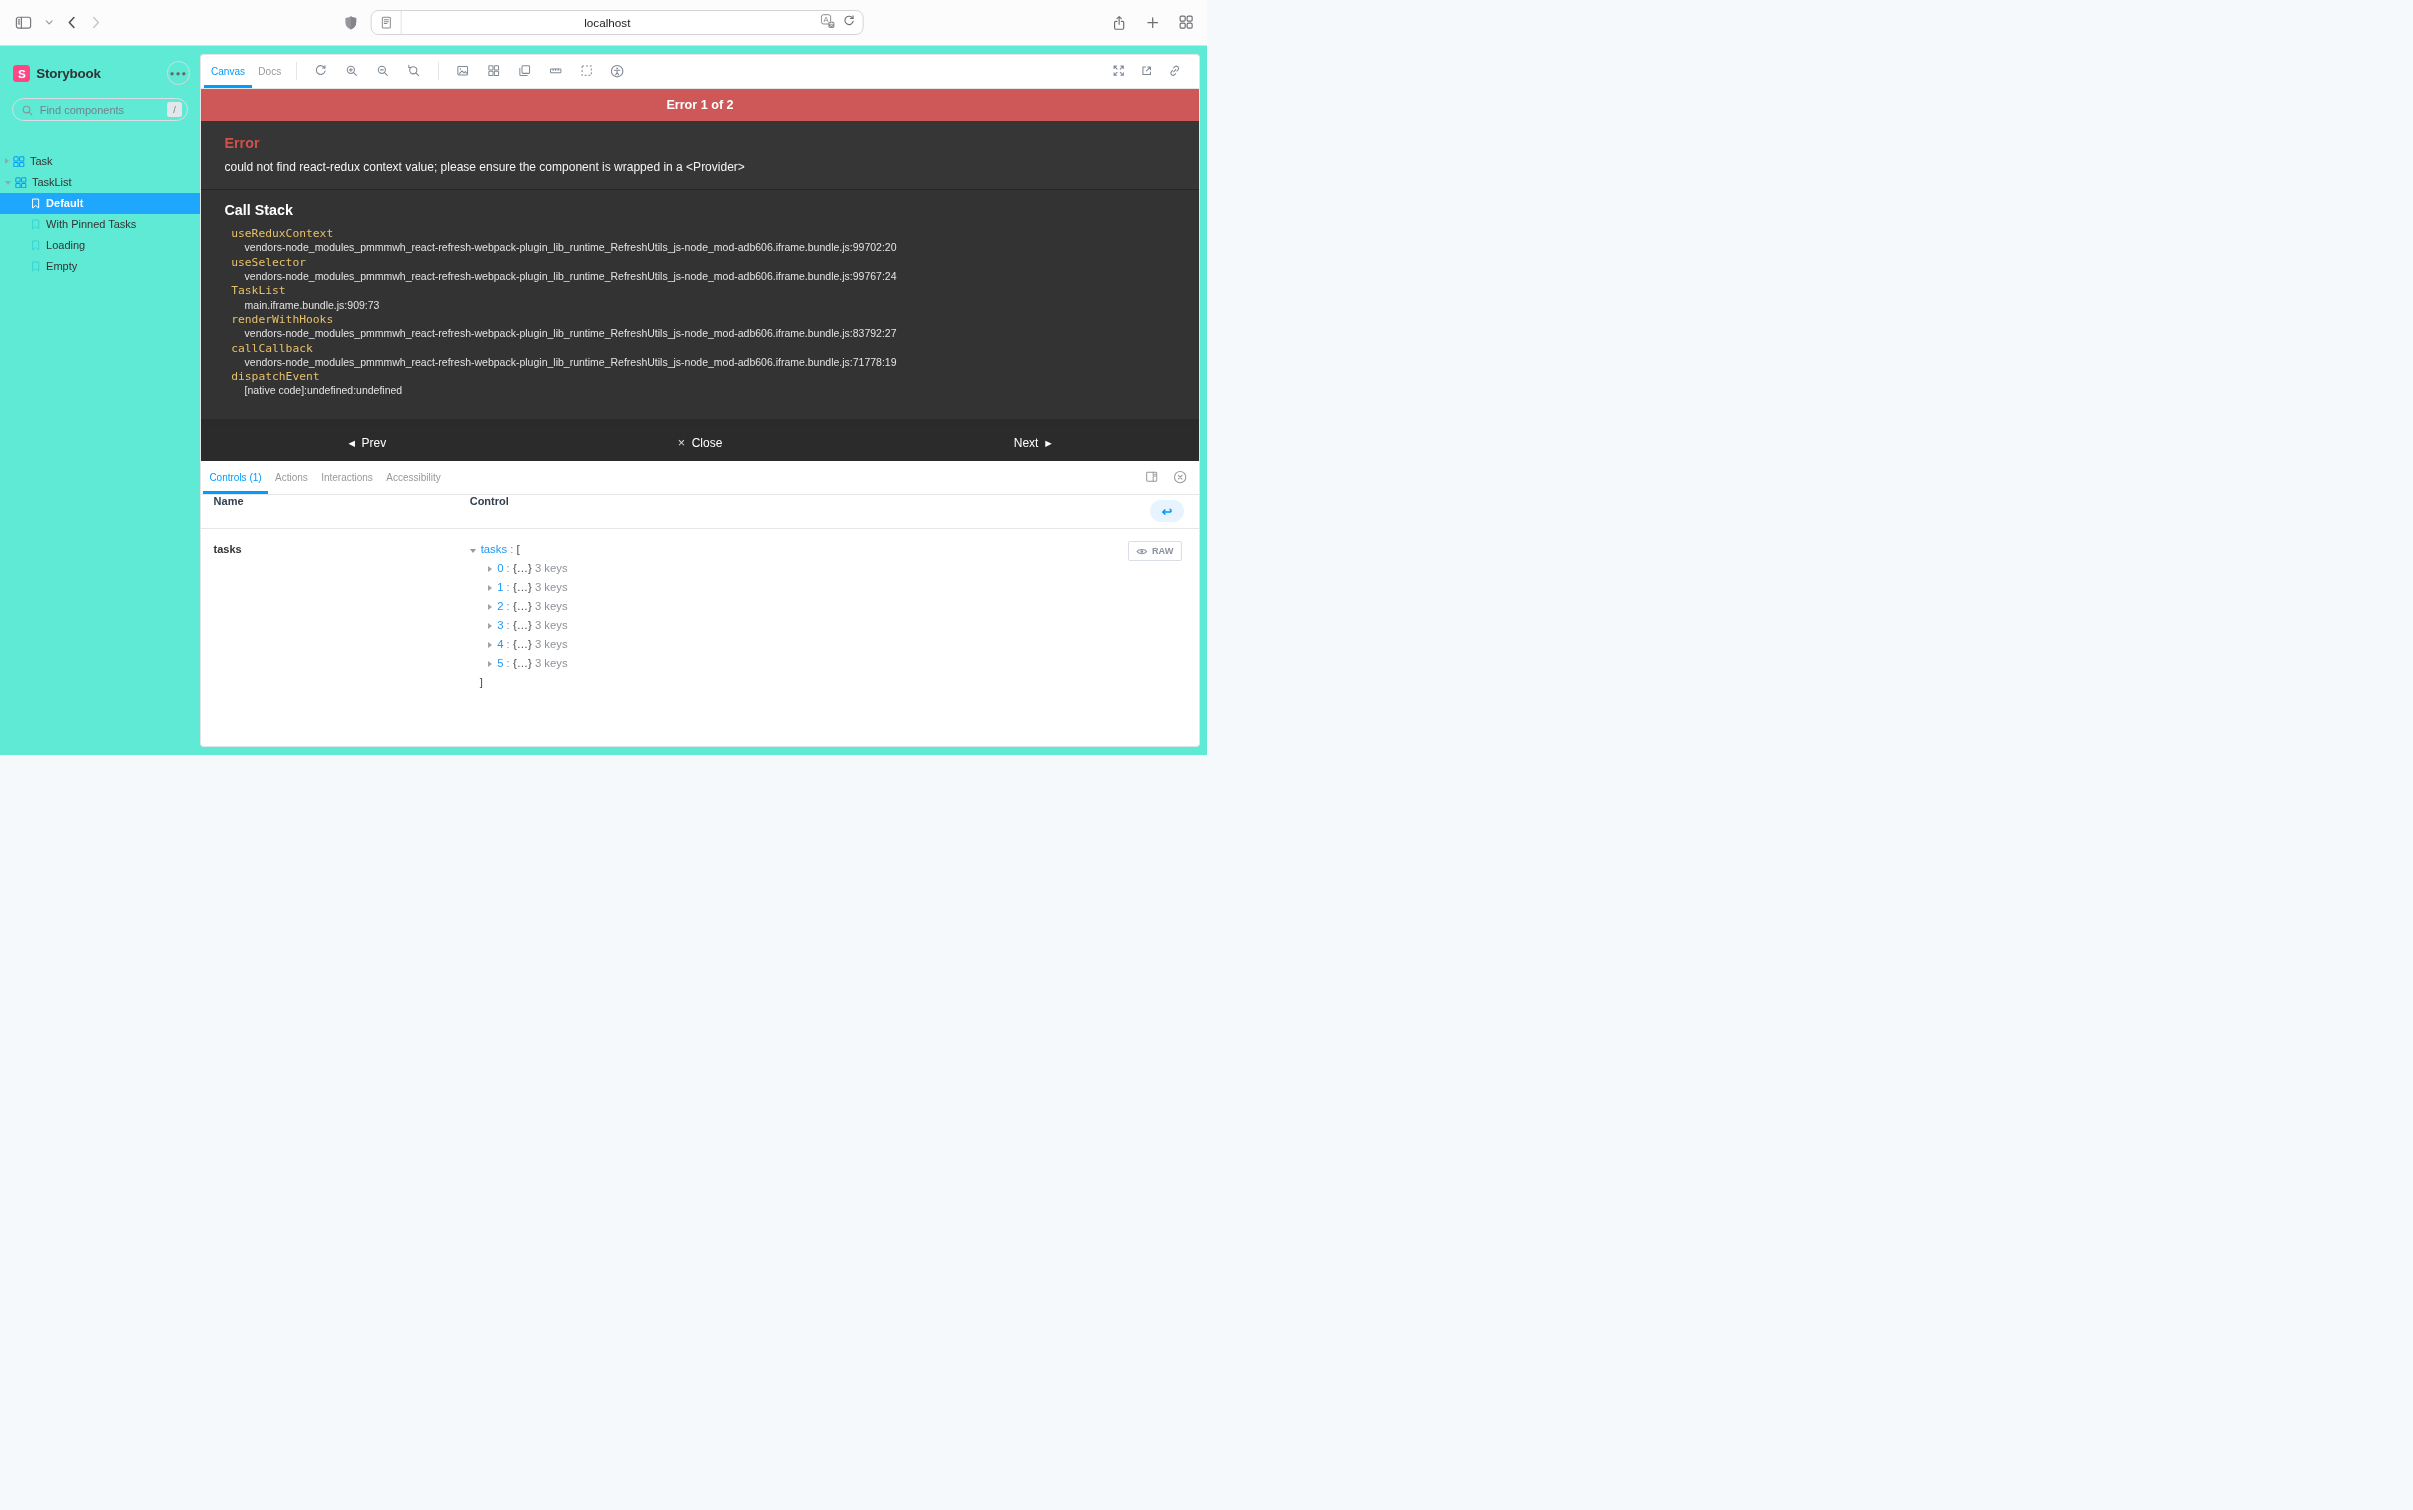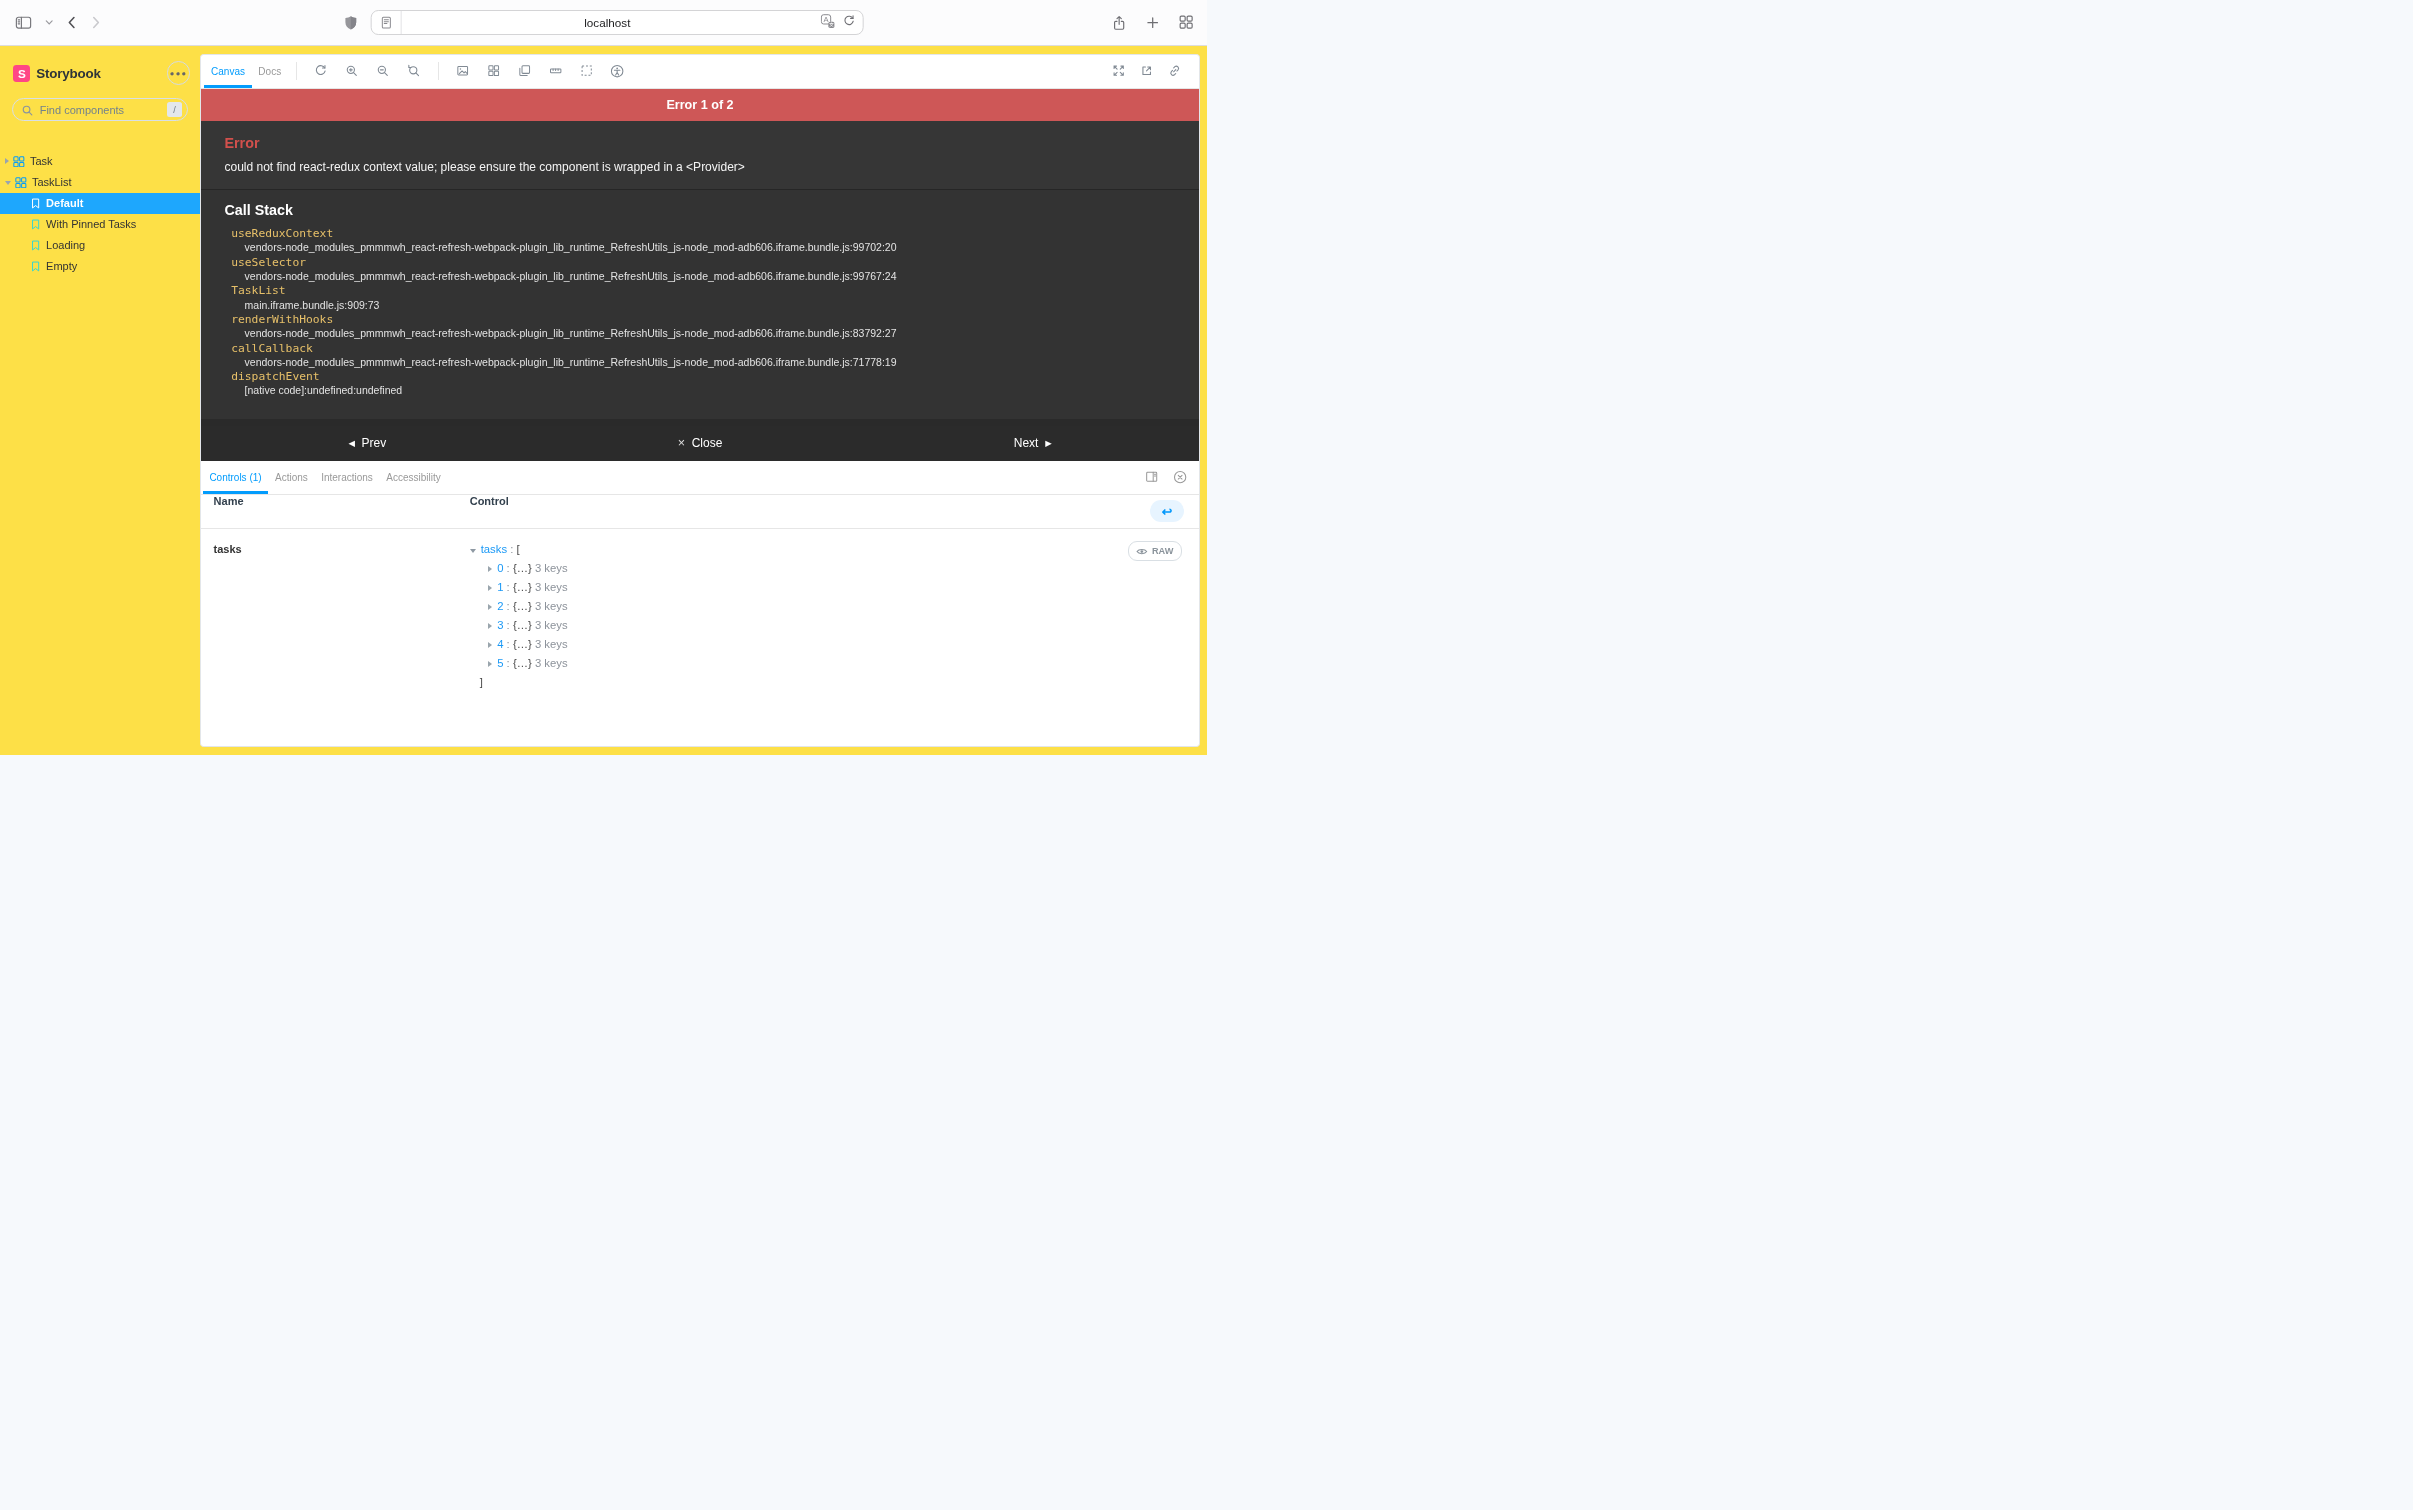--- a/index.html
+++ b/index.html
@@ -1,18 +1,18 @@
 <!DOCTYPE html>
 <html style="font-size:13.4px"><head>
 <meta charset="utf-8">
 <style>
   * { margin:0; padding:0; box-sizing:border-box; }
   html,body { background:#F6F9FC; }
   body { font-family:"Liberation Sans", sans-serif; }
-  .screen { position:relative; width:1207px; height:755px; background:#fde047; overflow:hidden; }
+  .screen { position:relative; width:1207px; height:755px; background:#5eead4; overflow:hidden; }
 
   
   .chrome { position:relative; height:46px; background:#FCFCFD; border-bottom:0.8px solid #DDDDDE; }
   .chrome-left { position:absolute; left:15px; top:0; height:45px; display:flex; align-items:center; gap:12.6px; }
   .chrome-center { position:absolute; left:50%; top:0; transform:translateX(-50%); height:45px; display:flex; align-items:center; gap:13.4px; }
   .chrome-right { position:absolute; right:13.4px; top:0; height:45px; display:flex; align-items:center; gap:20px; }
   .chrome-btn { display:flex; align-items:center; justify-content:center; cursor:default; }
   .url-capsule { position:relative; width:493px; height:25px; background:#FFFFFF; border:0.8px solid #D4D4D6; border-radius:7.6px; display:flex; align-items:center; }
   .reader-seg { width:30px; height:100%; border-right:0.8px solid #E3E3E5; display:flex; align-items:center; justify-content:center; }
   .url-text { position:absolute; left:30px; right:50px; text-align:center; font-size:11.7px; color:#1d1d1f; }
@@ -88,21 +88,21 @@
   .json-tree { font-size:11.3px; }
   .jline { line-height:19px; display:flex; align-items:center; }
   .jline.item { margin-left:18.5px; }
   .jline.close { margin-left:10px; }
   .jcaret { width:0; height:0; border-top:3.4px solid transparent; border-bottom:3.4px solid transparent; border-left:4.2px solid #9AA5AD; margin-right:5px; }
   .jcaret.down { border-left:3.4px solid transparent; border-right:3.4px solid transparent; border-top:4.2px solid #8E99A3; border-bottom:none; margin-top:2.5px; }
   .jkey { color:#1B99F6; }
   .jpunct { color:#8C929A; white-space:pre; }
   .jbrace { color:#4A4A4A; white-space:pre; }
   .jmeta { color:#8C929A; white-space:pre; }
-  .raw-btn { position:absolute; right:17px; top:12.6px; height:20px; padding:0 7.6px; background:#fff; border:0.8px solid #D9DFE4; border-radius:9px; display:flex; align-items:center; gap:4.2px; color:#8A939B; font-size:9.2px; font-weight:700; cursor:default; }
+  .raw-btn { position:absolute; right:17px; top:12.6px; height:20px; padding:0 7.6px; background:#fff; border:0.8px solid #D9DFE4; border-radius:2px; display:flex; align-items:center; gap:4.2px; color:#8A939B; font-size:9.2px; font-weight:700; cursor:default; }
 </style>
 </head>
 <body>
 
 <div class="screen">
 
   <div class="chrome">
     <div class="chrome-left">
       <span class="chrome-btn">
         <svg width="17" height="13.4" viewBox="0 0 20 16" fill="none" stroke="#77777C" stroke-width="1.4" stroke-linecap="round">

